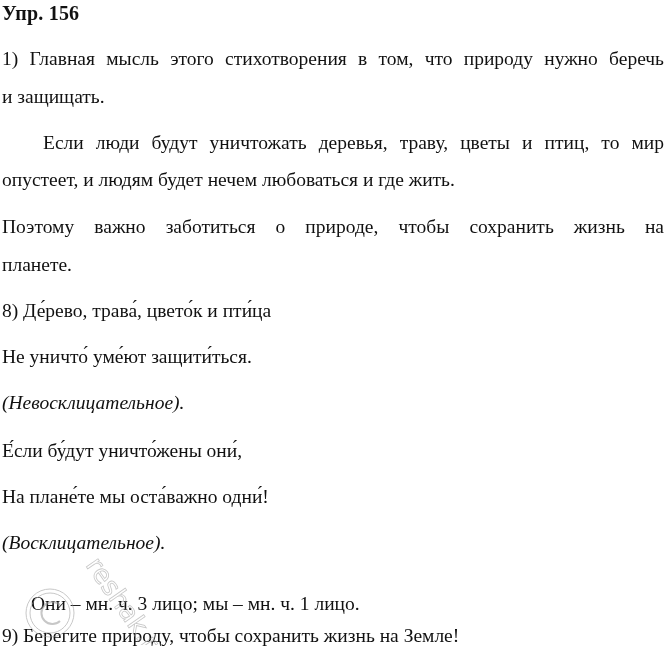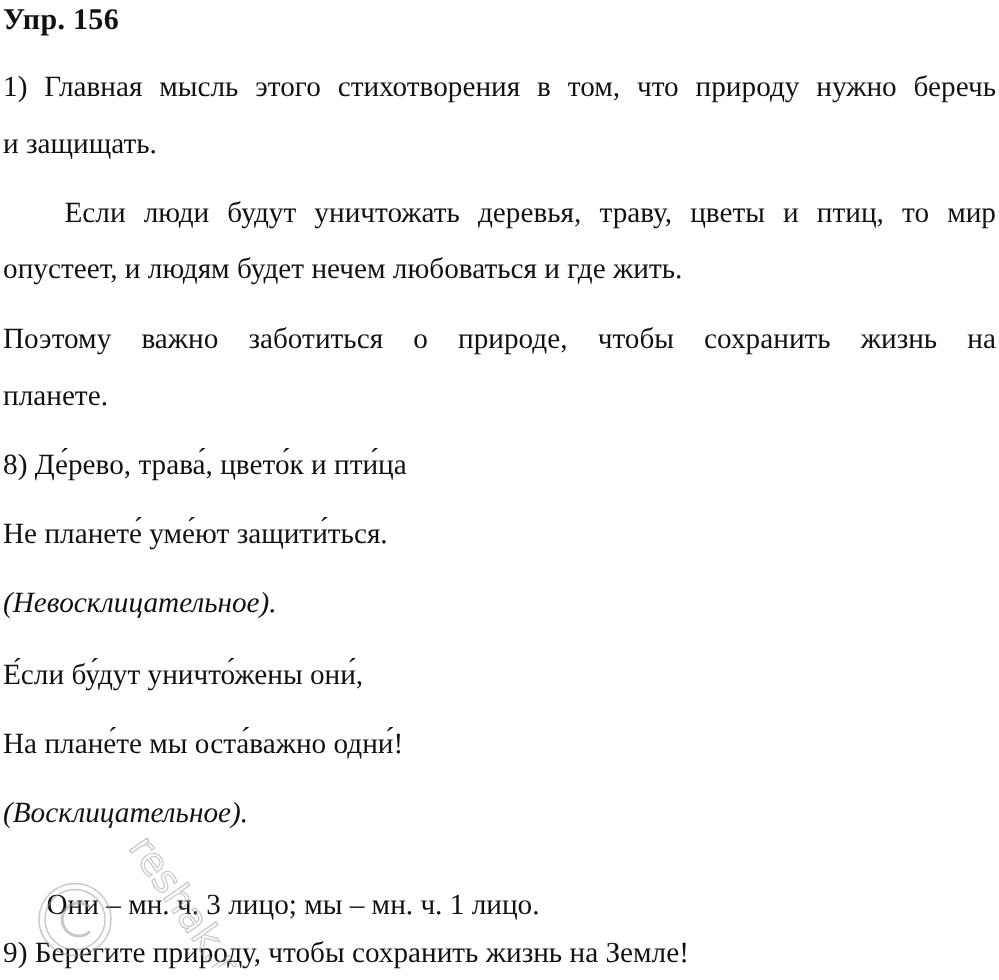--- a/index.html
+++ b/index.html
@@ -70,21 +70,21 @@
 <div class="line justify" style="top:47px;">1) Главная мысль этого стихотворения в том, что природу нужно беречь</div>
 <div class="line" style="top:85px;">и защищать.</div>
 
 <div class="line justify" style="top:131px;margin-left:41px;">Если люди будут уничтожать деревья, траву, цветы и птиц, то мир</div>
 <div class="line" style="top:168px;">опустеет, и людям будет нечем любоваться и где жить.</div>
 
 <div class="line justify" style="top:215px;">Поэтому важно заботиться о природе, чтобы сохранить жизнь на</div>
 <div class="line" style="top:253px;">планете.</div>
 
 <div class="line" style="top:299px;">8) Де́рево, трава́, цвето́к и пти́ца</div>
-<div class="line" style="top:345px;">Не планете́ уме́ют защити́ться.</div>
+<div class="line" style="top:345px;">Не уничто́ уме́ют защити́ться.</div>
 <div class="line italic" style="top:391px;">(Невосклицательное).</div>
 
 <div class="line" style="top:439px;">Е́сли бу́дут уничто́жены они́,</div>
 <div class="line" style="top:485px;">На плане́те мы оста́важно одни́!</div>
 <div class="line italic" style="top:531px;">(Восклицательное).</div>
 
 <div class="line" style="top:592px;margin-left:29px;">Они – мн. ч. 3 лицо; мы – мн. ч. 1 лицо.</div>
 <div class="line" style="top:624px;">9) Берегите природу, чтобы сохранить жизнь на Земле!</div>
 
 <svg class="watermark" viewBox="0 0 160 110">

